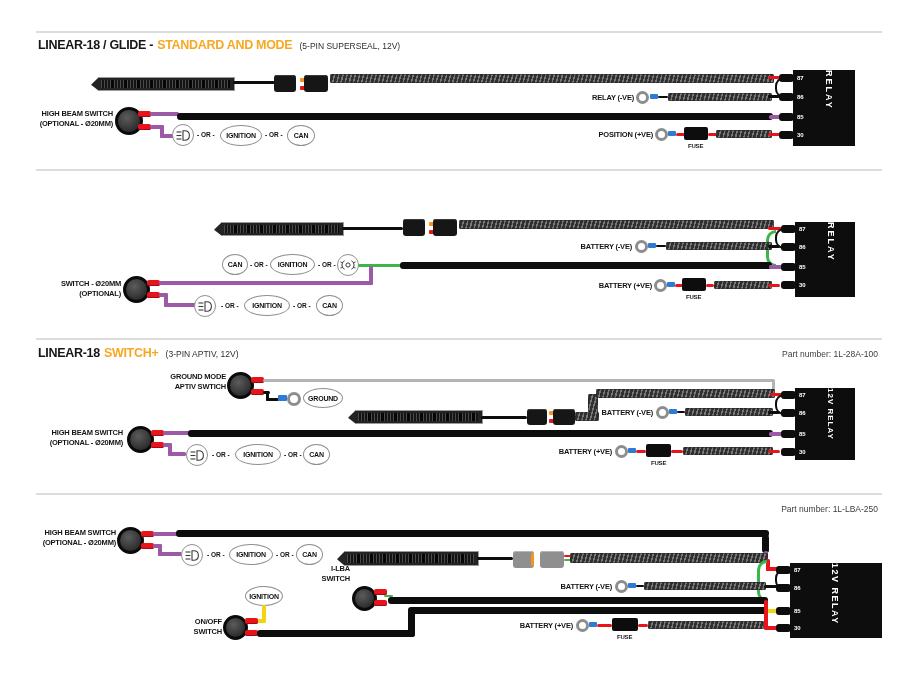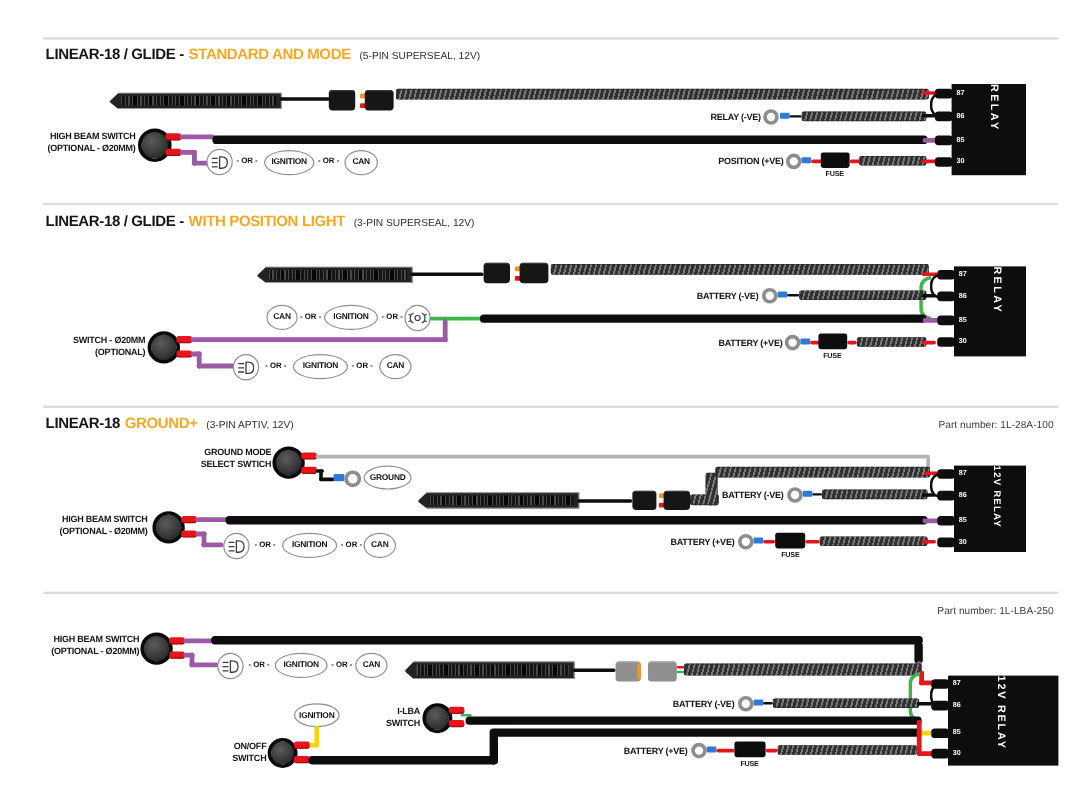--- a/index.html
+++ b/index.html
@@ -116,24 +116,20 @@
     <div class="relay" style="left:793px;top:70px;width:62px;height:76px"></div>
     <div class="pin" style="left:797px;top:75px">87</div>
     <div class="pin" style="left:797px;top:94px">86</div>
     <div class="pin" style="left:797px;top:114px">85</div>
     <div class="pin" style="left:797px;top:132px">30</div>
     <div class="vtext" style="left:824px;top:70px;height:76px;display:flex;align-items:center">RELAY</div>
   </div>
 
   <div class="sec">
     <div class="divider" style="top:169px"></div>
-    <div class="sec-title" style="left:38px;top:177px">
-      <span>LINEAR-18 / GLIDE -</span><span class="hl">WITH POSITION LIGHT</span>
-      <span class="spec">(3-PIN SUPERSEAL, 12V)</span>
-    </div>
 
     <div class="lightbar" style="left:214px;top:222px;width:130px;height:14px">
         <div class="leds"></div>
       </div>
     <div class="wire" style="left:342px;top:227px;width:61px;height:3px;background:#0d0d0d"></div>
     <div class="conn" style="left:403px;top:219px;width:22px;height:17px"></div>
     <div class="tab" style="left:429px;top:222px;width:5px;height:4px;background:#f7941d"></div>
     <div class="tab" style="left:429px;top:230px;width:5px;height:4px;background:#e8131b"></div>
     <div class="conn" style="left:433px;top:219px;width:24px;height:17px"></div>
     <div class="braid" style="left:459px;top:220px;width:315px;height:9px"></div>
@@ -207,26 +203,26 @@
     <div class="pin" style="left:799px;top:226px">87</div>
     <div class="pin" style="left:799px;top:244px">86</div>
     <div class="pin" style="left:799px;top:264px">85</div>
     <div class="pin" style="left:799px;top:282px">30</div>
     <div class="vtext" style="left:826px;top:222px;height:75px;display:flex;align-items:center">RELAY</div>
   </div>
 
   <div class="sec">
     <div class="divider" style="top:338px"></div>
     <div class="sec-title" style="left:38px;top:346px">
-      <span>LINEAR-18</span><span class="hl">GROUND+</span>
+      <span>LINEAR-18</span><span class="hl">SWITCH+</span>
       <span class="spec">(3-PIN APTIV, 12V)</span>
     </div>
     <div class="part-num" style="right:22px;top:349px">Part number: 1L-28A-100</div>
 
-    <div class="lbl" style="right:674px;top:372px"><span>GROUND MODE</span><br><span>SELECT SWTICH</span></div>
+    <div class="lbl" style="right:674px;top:372px"><span>GROUND MODE</span><br><span>APTIV SWTICH</span></div>
     <div class="sw" style="left:227px;top:372px;width:27px;height:27px"></div>
     <div class="crimp" style="left:251px;top:377px;width:13px;height:6px"></div>
     <div class="crimp" style="left:251px;top:389px;width:13px;height:6px"></div>
     <div class="wire" style="left:263px;top:379px;width:512px;height:3px;background:#B3B3B3"></div>
     <div class="wire" style="left:772px;top:381px;width:3px;height:12px;background:#B3B3B3"></div>
     <div class="wire" style="left:263px;top:391px;width:7px;height:3px;background:#0d0d0d"></div>
     <div class="wire" style="left:266px;top:391px;width:3px;height:10px;background:#0d0d0d"></div>
     <div class="wire" style="left:266px;top:398px;width:13px;height:3px;background:#0d0d0d"></div>
     <div class="bluecrimp" style="left:278px;top:395px;width:9px;height:6px"></div>
     <div class="ring" style="left:287px;top:392px;width:14px;height:14px"></div>
@@ -340,21 +336,21 @@
 
     <div class="wire" style="left:766px;top:559px;width:4px;height:12px;background:#E8131B"></div>
     <div class="wire" style="left:766px;top:567px;width:16px;height:4px;background:#E8131B"></div>
     <div class="gloop" style="left:757px;top:560px;width:10px;height:42px"></div>
     <div class="jumper" style="left:775px;top:569px;width:9px;height:21px"></div>
 
     <div class="oval" style="left:245px;top:586px;width:38px;height:20px">IGNITION</div>
     <div class="wire" style="left:262px;top:605px;width:4px;height:17px;background:#F2D410"></div>
     <div class="wire" style="left:255px;top:619px;width:11px;height:4px;background:#F2D410"></div>
 
-    <div class="lbl" style="right:550px;top:588px"><span>I-LBA</span><br><span>SWITCH</span></div>
+    <div class="lbl" style="right:550px;top:564px"><span>I-LBA</span><br><span>SWITCH</span></div>
     <div class="sw" style="left:352px;top:586px;width:25px;height:25px"></div>
     <div class="crimp" style="left:374px;top:589px;width:13px;height:6px"></div>
     <div class="crimp" style="left:374px;top:600px;width:13px;height:6px"></div>
     <div class="wire" style="left:384px;top:595px;width:9px;height:2px;background:#3DB54A"></div>
     <div class="cable" style="left:388px;top:597px;width:380px;height:7px"></div>
 
     <div class="lbl" style="right:678px;top:617px"><span>ON/OFF</span><br><span>SWITCH</span></div>
     <div class="sw" style="left:223px;top:615px;width:25px;height:25px"></div>
     <div class="crimp" style="left:245px;top:618px;width:13px;height:6px"></div>
     <div class="crimp" style="left:245px;top:630px;width:13px;height:6px"></div>

